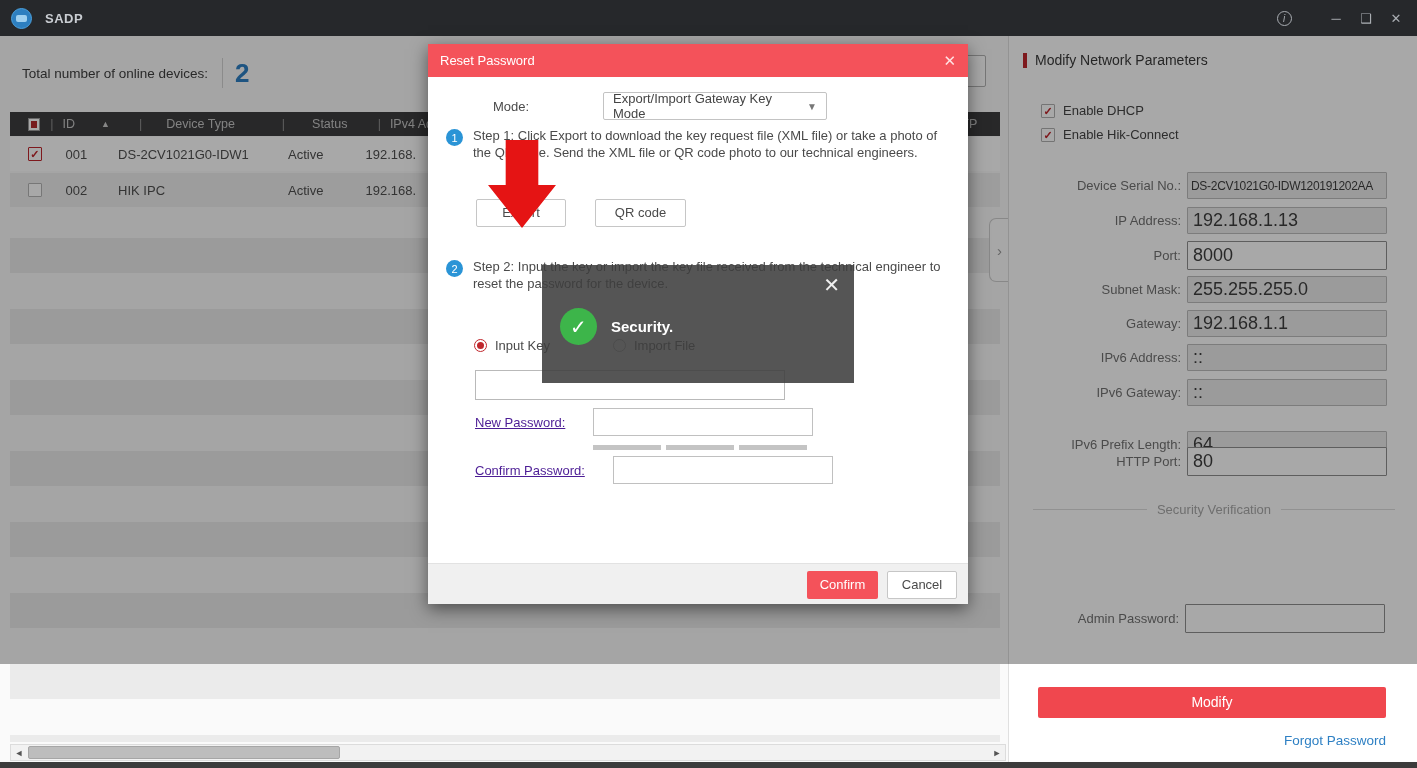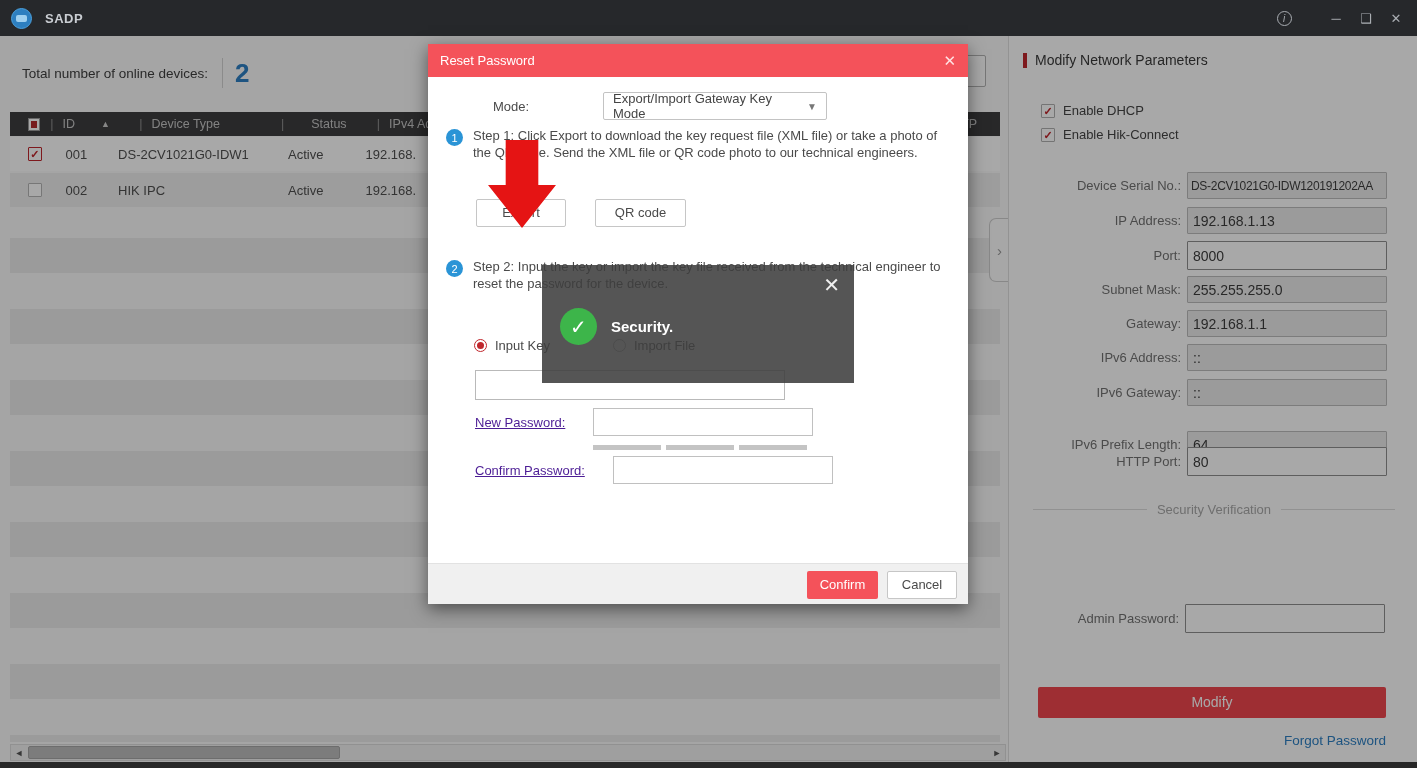--- a/index.html
+++ b/index.html
@@ -17,21 +17,21 @@
   .app-title { color:#c9cdd2; font-size:13px; font-weight:bold; margin-left:13px; letter-spacing:.5px; }
   .tb-right { margin-left:auto; display:flex; align-items:center; color:#a9adb2; }
   .tb-ico { width:30px; height:30px; display:flex; align-items:center; justify-content:center;
             font-size:14px; cursor:default; }
   .info-circ { width:15px; height:15px; border:1px solid #a9adb2; border-radius:50%;
                font-size:10px; display:flex; align-items:center; justify-content:center; font-style:italic; }
   .win-btns { display:flex; margin-left:22px; margin-right:6px; }
   .win-btns .tb-ico { font-size:13px; }
 
   
-  .app { position:absolute; left:0; top:36px; width:1417px; height:732px; background:#f4f4f4; }
+  .app { position:absolute; left:0; top:36px; width:1417px; height:628px; background:#f4f4f4; }
 
   
   .device-section { position:absolute; left:0; top:0; width:1008px; height:732px; background:#fafafa; }
   .toolbar { position:absolute; left:22px; top:22px; display:flex; align-items:center; }
   .total-label { font-size:13.5px; color:#3f3f3f; }
   .total-divider { width:1px; height:30px; background:#d4d4d4; margin:0 12px 0 14px; }
   .total-count { font-size:26px; font-weight:bold; color:#2e80c4; line-height:26px; }
   .refresh-partial { position:absolute; left:952px; top:19px; width:34px; height:32px;
                      background:#ffffff; border:1px solid #b3b3b3; border-radius:2px; }
 
@@ -50,21 +50,21 @@
               color:#4f4f4f; display:flex; align-items:center; }
   .row-1 { top:101px; background:#ffffff; }
   .row-2 { top:137px; background:#efefef; }
   .row-checkbox { width:14px; height:14px; background:#fff; border:1px solid #b5b5b5;
                   margin-left:18px; border-radius:1px; text-align:center;
                   font-size:11px; line-height:12px; color:transparent; }
   .row-checkbox.checked { border-color:#c0272d; color:#c0272d; font-weight:bold; }
   .c-id { width:68px; padding-left:24px; }
   .c-type { width:158px; padding-left:10px; }
   .hc-id { width:92px; padding-left:9px; }
-  .hc-type { width:149px; padding-left:9px; }
+  .hc-type { width:149px; padding-left:24px; }
   .c-status { width:98px; padding-left:27px; }
   .c-ipv4 { width:606px; padding-left:9px; }
   .c-http { width:60px; }
 
   .stripes { position:absolute; left:10px; top:172px; width:990px; height:534px;
              background:repeating-linear-gradient(180deg,
                rgba(0,0,0,0) 0px, rgba(0,0,0,0) 30px,
                #ebebeb 30px, #ebebeb 65px,
                rgba(0,0,0,0) 65px, rgba(0,0,0,0) 71px); }
 
@@ -89,21 +89,21 @@
   .panel-title { position:absolute; left:14px; top:16px; display:flex; align-items:center; }
   .panel-title .bar { width:4px; height:15px; background:#c0272d; margin-right:8px; }
   .panel-title .txt { font-size:14px; color:#3a3a3a; }
   .cb-row { position:absolute; left:32px; display:flex; align-items:center; }
   .cb-box { width:14px; height:14px; border:1px solid #b1b1b1; background:#fff; border-radius:1px;
             color:#c0272d; font-size:11px; line-height:12px; text-align:center; font-weight:bold;
             margin-right:8px; }
   .form-row { position:absolute; display:flex; align-items:center; }
   .f-label { width:172px; text-align:right; padding-right:6px; color:#737373; }
   .f-input { width:200px; height:27px; background:#ececec; border:1px solid #bcbcbc;
-             font-size:14px; color:#3e3e3e; padding:0 5px; border-radius:1px;
+             font-size:18px; color:#3e3e3e; padding:0 5px; border-radius:1px;
              font-family:"Liberation Sans", sans-serif; }
   .f-input.enabled { background:#ffffff; border:1px solid #8f8f8f; height:29px; }
   .f-input.serial { font-size:12px; padding:0 3px; letter-spacing:-0.3px; }
   .sec-div { position:absolute; left:24px; top:466px; width:362px; display:flex;
              align-items:center; color:#a9a9a9; font-size:13px; }
   .sec-div .line { flex:1; height:1px; background:#dddddd; }
   .sec-div .txt { padding:0 10px; }
   .modify-btn { position:absolute; left:29px; top:651px; width:348px; height:31px;
                 background:#f0474e; color:#ffffff; font-size:14px; border:none;
                 border-radius:2px; text-align:center; line-height:31px; }

